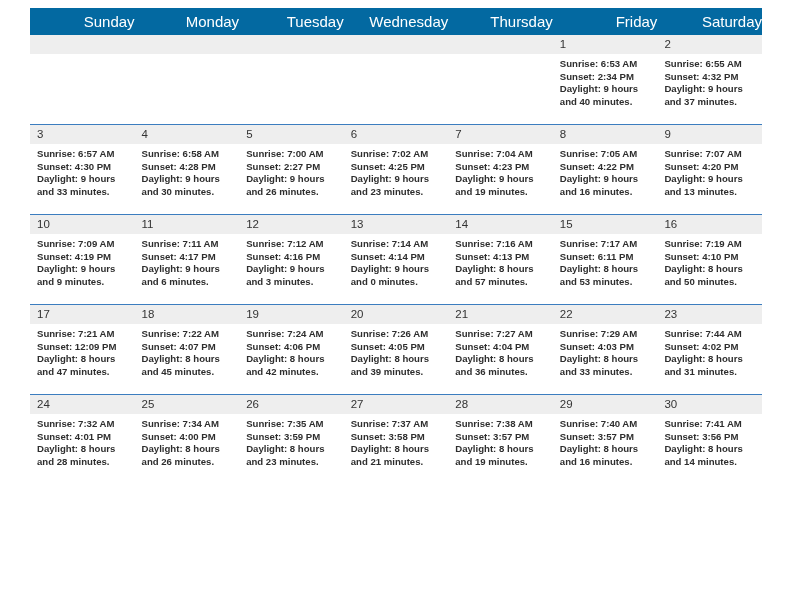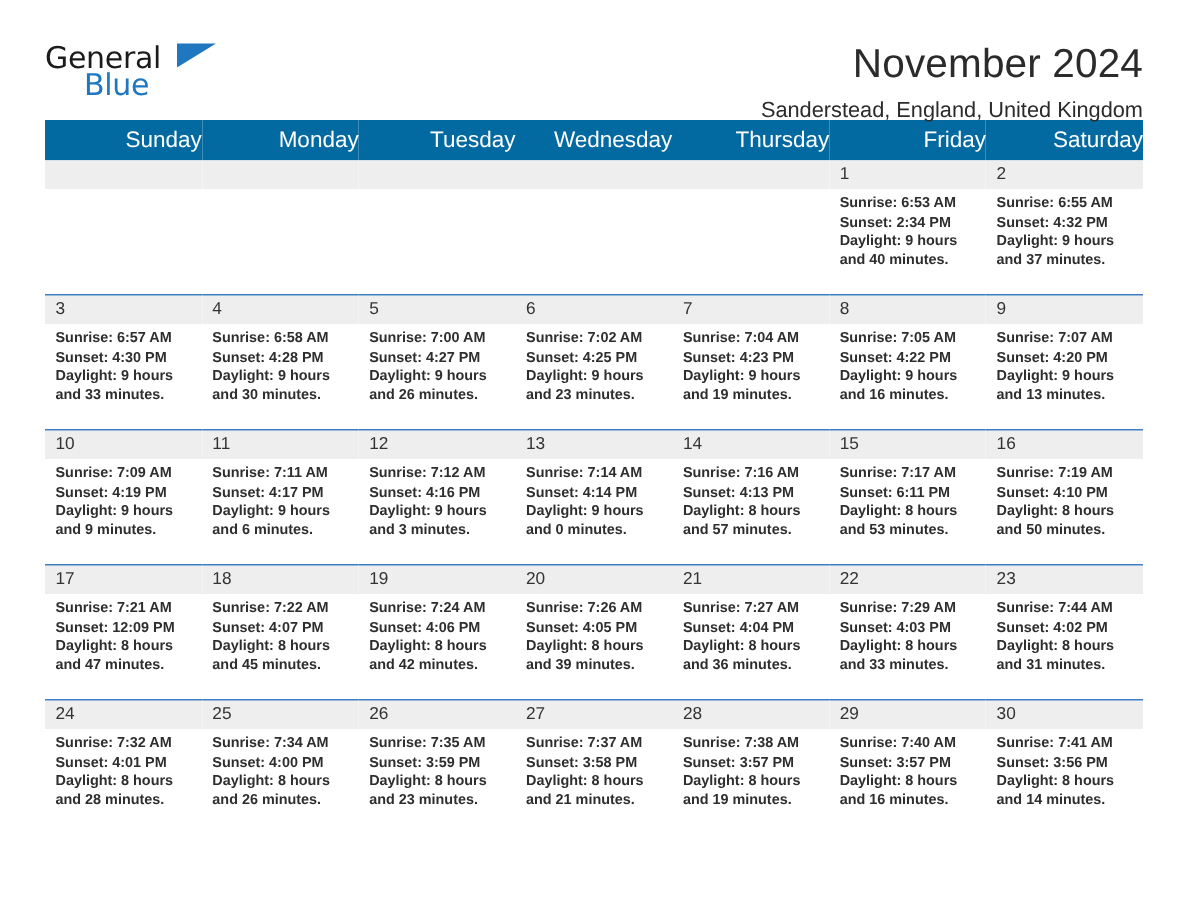--- a/index.html
+++ b/index.html
@@ -134,34 +134,20 @@
   }
   .info div {
     white-space: nowrap;
   }
 </style>
 </head>
 <body>
 
 <div class="page">
 
-  <div class="topbar">
-
-    <div class="logo">
-      <span class="logo-general">General</span>
-      <span class="logo-tri"></span>
-      <span class="logo-blue">Blue</span>
-    </div>
-
-    <div class="titleblock">
-      <div class="month-title">November 2024</div>
-      <div class="location">Sanderstead, England, United Kingdom</div>
-    </div>
-
-  </div>
 
   <table class="cal">
     <thead>
       <tr>
         <th>Sunday</th>
         <th>Monday</th>
         <th>Tuesday</th>
         <th>Wednesday</th>
         <th>Thursday</th>
         <th>Friday</th>
@@ -220,21 +206,21 @@
               <div>Sunrise: 6:58 AM</div>
               <div>Sunset: 4:28 PM</div>
               <div>Daylight: 9 hours</div>
               <div>and 30 minutes.</div>
             </div>
           </td>
           <td>
             <div class="daynum">5</div>
             <div class="info">
               <div>Sunrise: 7:00 AM</div>
-              <div>Sunset: 4:27 PM</div>
+              <div>Sunset: 2:27 PM</div>
               <div>Daylight: 9 hours</div>
               <div>and 26 minutes.</div>
             </div>
           </td>
           <td>
             <div class="daynum">6</div>
             <div class="info">
               <div>Sunrise: 7:02 AM</div>
               <div>Sunset: 4:25 PM</div>
               <div>Daylight: 9 hours</div>

